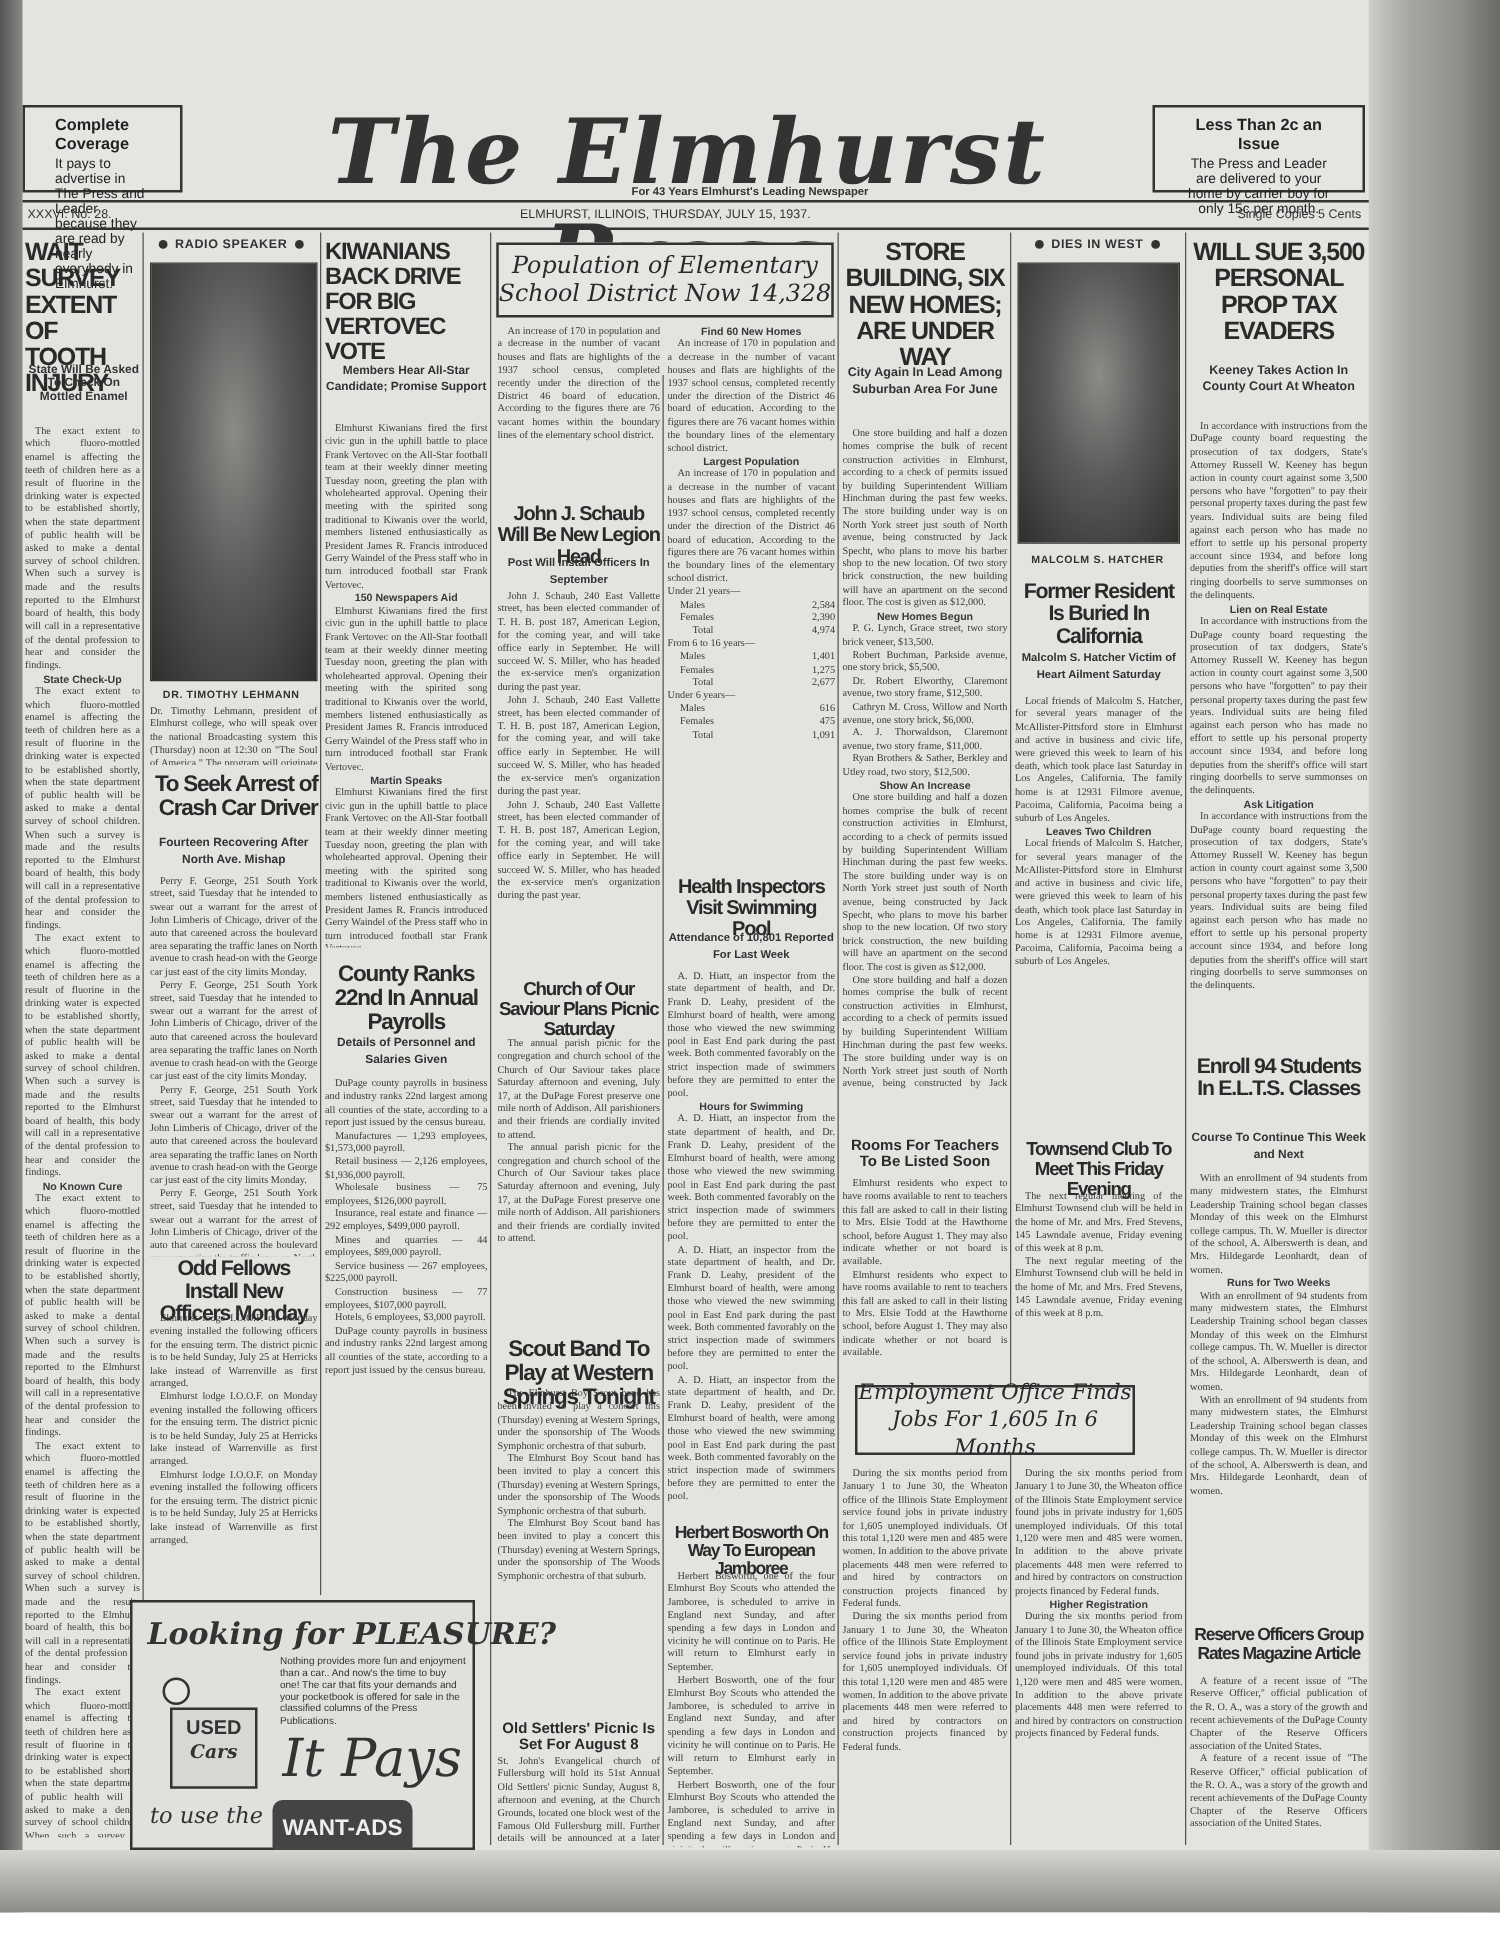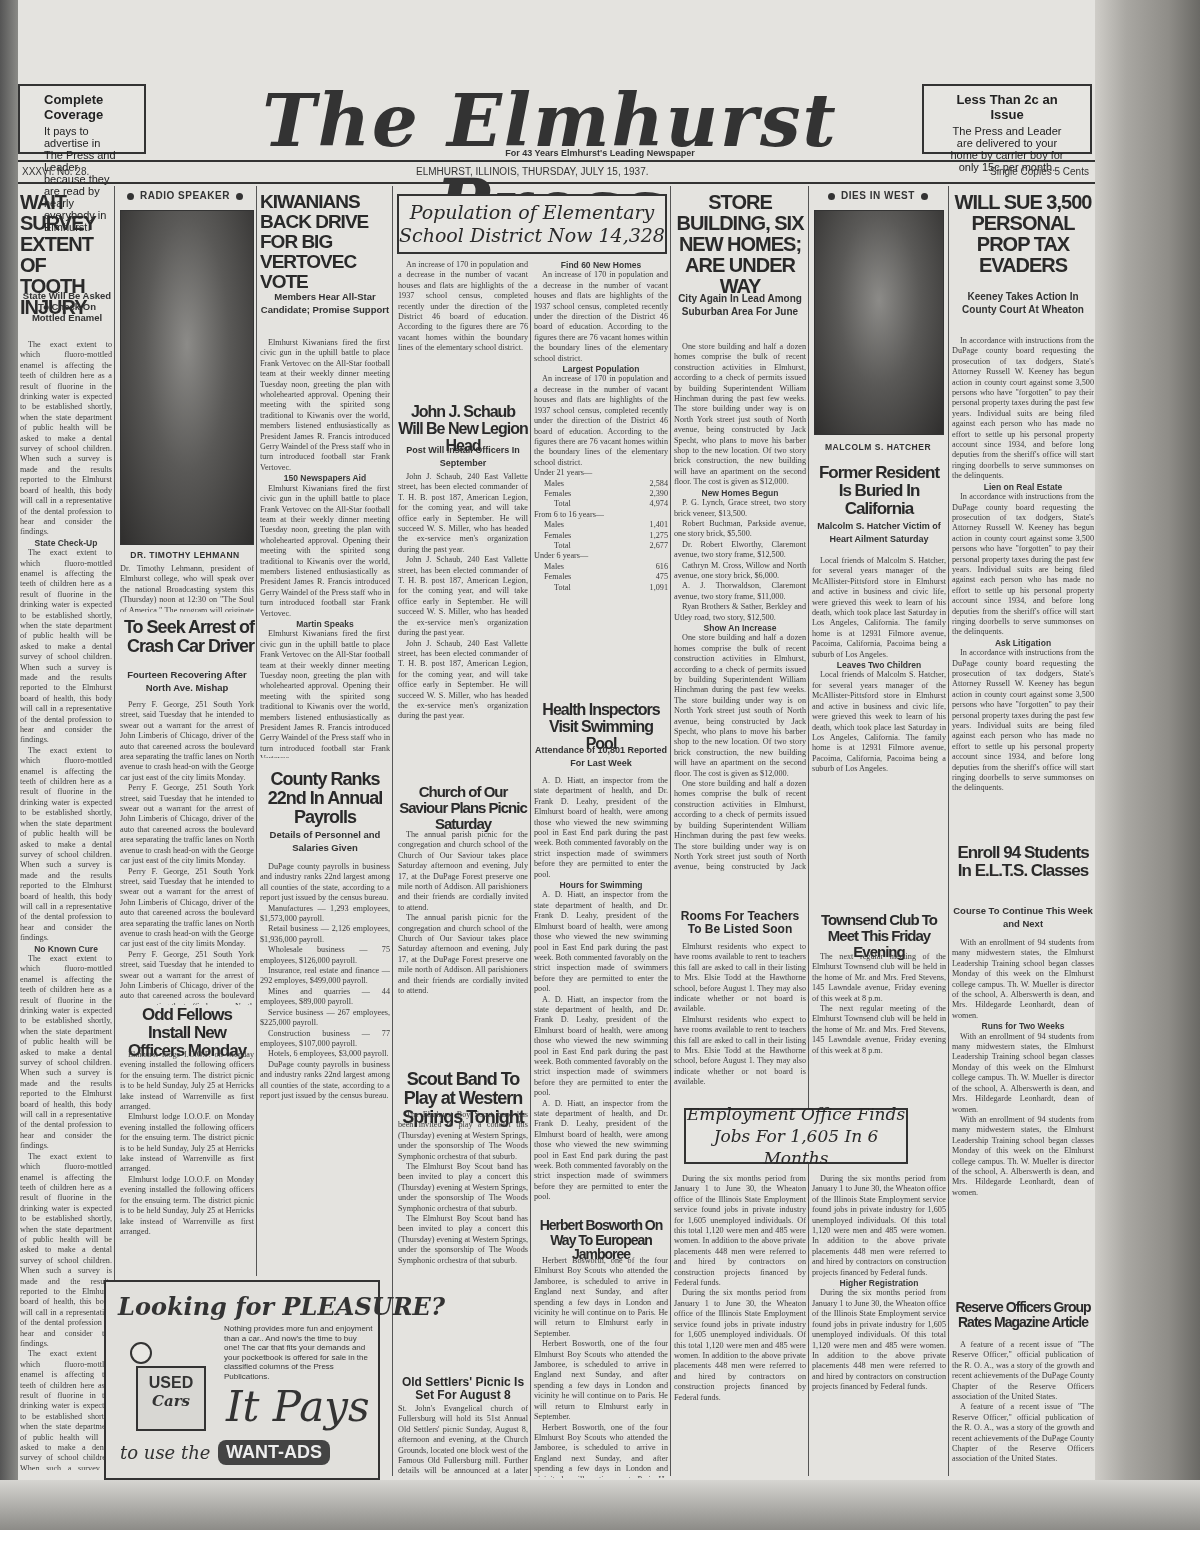--- a/index.html
+++ b/index.html
@@ -30,21 +30,21 @@
 .body-text .sec{text-align:center;font-family:"Liberation Sans",sans-serif;font-weight:bold;text-indent:0;font-size:8.5px}
 .ad{position:absolute;left:104px;top:1280px;width:276px;height:200px;border:2px solid #333;background:#e1e0dc}
 .ad-title{position:absolute;left:12px;top:10px;font-family:"DejaVu Serif",serif;font-style:italic;font-weight:bold;font-size:24px;color:#333;white-space:nowrap}
 .ad-copy{position:absolute;left:118px;top:42px;width:150px;font-family:"Liberation Sans",sans-serif;font-size:8px;line-height:9.5px;color:#333}
 .ad-sign{position:absolute;left:30px;top:84px;width:70px;height:65px;border:2px solid #333;background:#d8d7d3;text-align:center;font-family:"Liberation Sans",sans-serif;font-weight:bold;color:#333}
 .ad-sign .u{font-size:16px;margin-top:6px}
 .ad-sign .c{font-family:"DejaVu Serif",serif;font-style:italic;font-size:15px}
 .ad-figure{position:absolute;left:24px;top:60px;width:22px;height:22px;border-radius:50%;border:2px solid #333;background:#e8e7e3}
 .ad-itpays{position:absolute;left:120px;top:100px;font-family:"DejaVu Serif",serif;font-style:italic;font-size:42px;color:#333}
 .ad-touse{position:absolute;left:14px;top:160px;font-family:"DejaVu Serif",serif;font-style:italic;font-size:18px;color:#333}
-.ad-want{position:absolute;left:112px;top:158px;padding:2px 8px;background:#444;color:#eee;font-family:"Liberation Sans",sans-serif;font-weight:bold;font-size:18px;border-radius:8px}
+.ad-want{position:absolute;left:112px;top:158px;padding:12px 8px;background:#444;color:#eee;font-family:"Liberation Sans",sans-serif;font-weight:bold;font-size:18px;border-radius:8px}
 .dot{display:inline-block;width:7px;height:7px;border-radius:50%;background:#333;vertical-align:middle;margin:0 6px}
 </style>
 </head>
 <body>
 
 <div class="page">
   <div class="scan-edge-left"></div>
   <div class="scan-edge-right"></div>
 
   <div class="ear ear-left">

